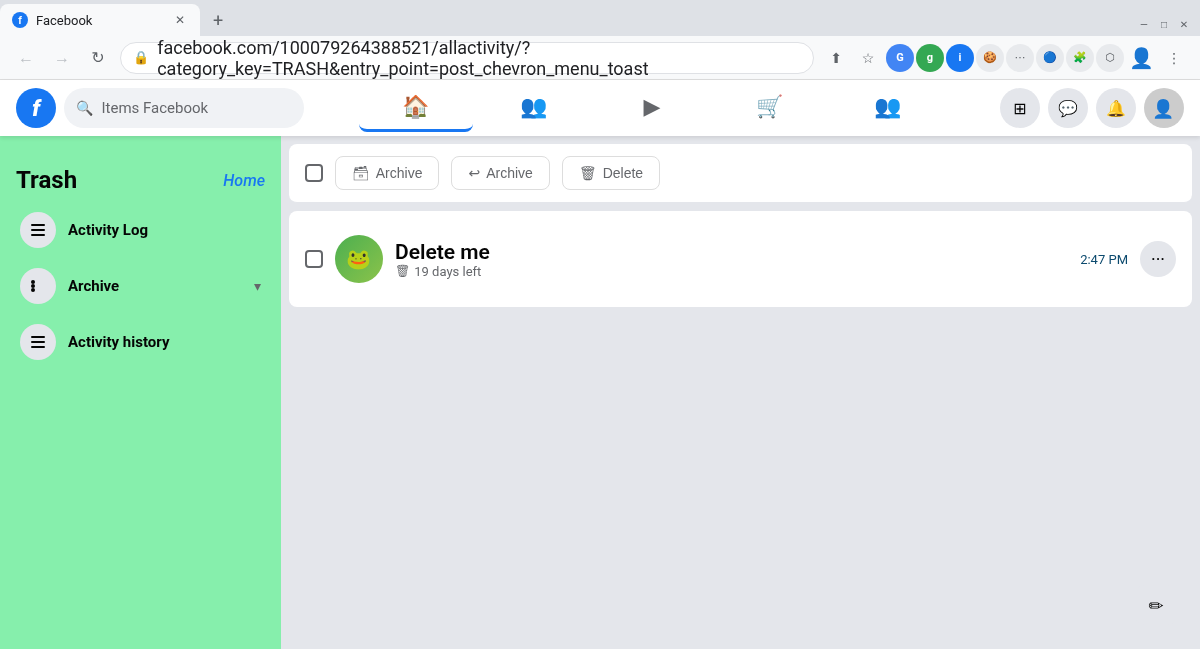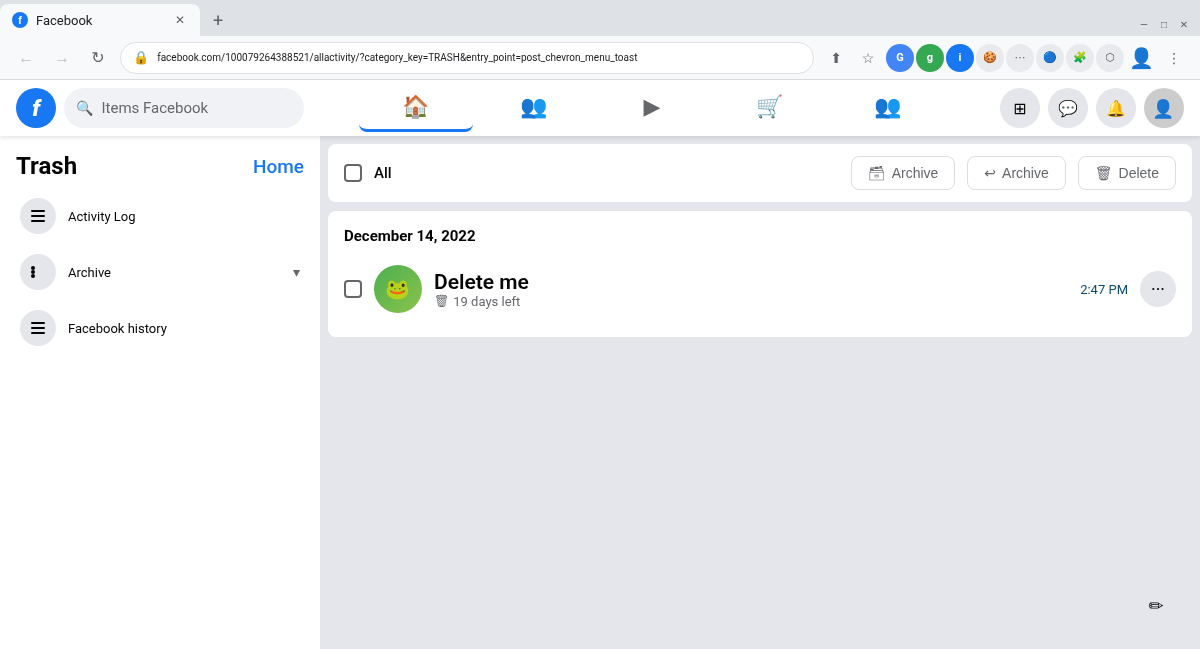--- a/index.html
+++ b/index.html
@@ -19,21 +19,21 @@
     .new-tab-btn { width: 28px; height: 28px; display: flex; align-items: center; justify-content: center; border-radius: 50%; font-size: 18px; color: #5f6368; cursor: pointer; margin-left: 4px; margin-bottom: 2px; }
     .window-controls { margin-left: auto; display: flex; align-items: center; padding: 0 8px; gap: 4px; margin-bottom: 4px; }
     .win-btn { width: 16px; height: 16px; display: flex; align-items: center; justify-content: center; font-size: 10px; color: #5f6368; cursor: pointer; }
 
     
     .address-bar { height: 44px; background: #f8f9fa; display: flex; align-items: center; padding: 0 12px; gap: 8px; border-bottom: 1px solid #ddd; }
     .nav-btn { width: 28px; height: 28px; display: flex; align-items: center; justify-content: center; border-radius: 50%; color: #5f6368; font-size: 16px; cursor: pointer; }
     .nav-btn.disabled { color: #bdc1c6; cursor: default; }
     .url-bar { flex: 1; height: 32px; background: white; border-radius: 16px; display: flex; align-items: center; padding: 0 12px; gap: 8px; border: 1px solid #dfe1e5; }
     .lock-icon { color: #5f6368; font-size: 13px; }
-    .url-text { font-size: 10px; color: #202124; flex: 1; }
+    .url-text { font-size: 18px; color: #202124; flex: 1; }
     .address-bar-actions { display: flex; align-items: center; gap: 4px; }
     .addr-icon { width: 28px; height: 28px; display: flex; align-items: center; justify-content: center; border-radius: 50%; color: #5f6368; font-size: 14px; cursor: pointer; }
     .extension-icons { display: flex; align-items: center; gap: 2px; }
     .ext-icon { width: 28px; height: 28px; border-radius: 50%; background: #e8eaed; display: flex; align-items: center; justify-content: center; font-size: 11px; color: #5f6368; cursor: pointer; }
 
     
     .fb-header { height: 56px; background: white; display: flex; align-items: center; padding: 0 16px; gap: 8px; box-shadow: 0 2px 4px rgba(0,0,0,0.1); z-index: 10; }
     .fb-logo { width: 40px; height: 40px; border-radius: 50%; background: #1877f2; display: flex; align-items: center; justify-content: center; flex-shrink: 0; }
     .fb-logo span { color: white; font-size: 24px; font-weight: bold; }
     .fb-search { flex: 0 0 240px; height: 40px; background: #f0f2f5; border-radius: 20px; display: flex; align-items: center; padding: 0 12px; gap: 8px; cursor: pointer; }
@@ -43,27 +43,27 @@
     .fb-nav-item { width: 114px; height: 48px; display: flex; align-items: center; justify-content: center; border-radius: 8px; cursor: pointer; color: #65676b; font-size: 22px; border-bottom: 3px solid transparent; }
     .fb-nav-item.active { color: #1877f2; border-bottom: 3px solid #1877f2; }
     .fb-actions { display: flex; align-items: center; gap: 8px; }
     .fb-action-btn { width: 40px; height: 40px; border-radius: 50%; background: #e4e6eb; display: flex; align-items: center; justify-content: center; font-size: 16px; color: #050505; cursor: pointer; }
     .fb-avatar { width: 40px; height: 40px; border-radius: 50%; background: #ccc; overflow: hidden; cursor: pointer; }
 
     
     .main-layout { flex: 1; display: flex; overflow: hidden; background: #e4e6eb; }
 
     
-    .sidebar { width: 320px; background: #ffffff; padding: 16px 8px; overflow-y: auto; flex-shrink: 0; }
+    .sidebar { width: 281px; background: #86efac; padding: 30px 8px; overflow-y: auto; flex-shrink: 0; }
     .sidebar-title-row { display: flex; align-items: center; justify-content: space-between; padding: 0 8px 8px; }
     .sidebar-title { font-size: 24px; font-weight: 700; color: #050505; }
-    .sidebar-home-link { font-size: 19px; color: #1877f2; cursor: pointer; font-weight: 500; }
+    .sidebar-home-link { font-size: 16px; color: #1877f2; cursor: pointer; font-weight: 500; font-style: italic; }
     .sidebar-item { display: flex; align-items: center; padding: 10px 12px; border-radius: 8px; cursor: pointer; gap: 12px; }
     .sidebar-item-icon { width: 36px; height: 36px; border-radius: 50%; background: #e4e6eb; display: flex; align-items: center; justify-content: center; font-size: 16px; color: #050505; flex-shrink: 0; }
-    .sidebar-item-label { font-size: 13px; font-weight: 400; color: #050505; flex: 1; }
+    .sidebar-item-label { font-size: 15px; font-weight: 700; color: #050505; flex: 1; }
     .sidebar-item-chevron { color: #65676b; font-size: 14px; }
 
     
     .content-area { flex: 1; overflow-y: auto; padding: 0; }
 
     
     .trash-banner { background: #e4e6eb; border-bottom: 1px solid #ddd; padding: 12px 16px; text-align: center; font-size: 15px; color: #65676b; }
 
     
     .trash-toolbar { background: white; padding: 12px 16px; display: flex; align-items: center; gap: 12px; border-bottom: 1px solid #e4e6eb; margin: 8px; border-radius: 8px; }
@@ -191,46 +191,44 @@
       </div>
 
       <div class="sidebar-item">
         <div class="sidebar-item-icon">
           <svg width="18" height="18" viewBox="0 0 18 18" fill="none">
             <rect x="2" y="3" width="14" height="2" rx="1" fill="#050505"></rect>
             <rect x="2" y="8" width="14" height="2" rx="1" fill="#050505"></rect>
             <rect x="2" y="13" width="14" height="2" rx="1" fill="#050505"></rect>
           </svg>
         </div>
-        <span class="sidebar-item-label">Facebook history</span>
+        <span class="sidebar-item-label">Activity history</span>
       </div>
     </div>
 
     <div class="content-area">
 
 
       <div class="trash-toolbar">
         <div class="checkbox-all"></div>
-        <span class="checkbox-all-label">All</span>
         <button class="action-btn">
           <span>🗃</span>
           <span>Archive</span>
         </button>
         <button class="action-btn">
           <span>↩</span>
           <span>Archive</span>
         </button>
         <button class="action-btn">
           <span>🗑</span>
           <span>Delete</span>
         </button>
       </div>
 
       <div class="post-section">
-        <div class="post-date">December 14, 2022</div>
         <div class="post-item">
           <div class="post-checkbox"></div>
           <div class="avatar-circle">🐸</div>
           <div class="post-info">
             <div class="post-name">Delete me</div>
             <div class="post-meta">
               <span class="post-trash-icon">🗑</span>
               <span>19 days left</span>
             </div>
           </div>

